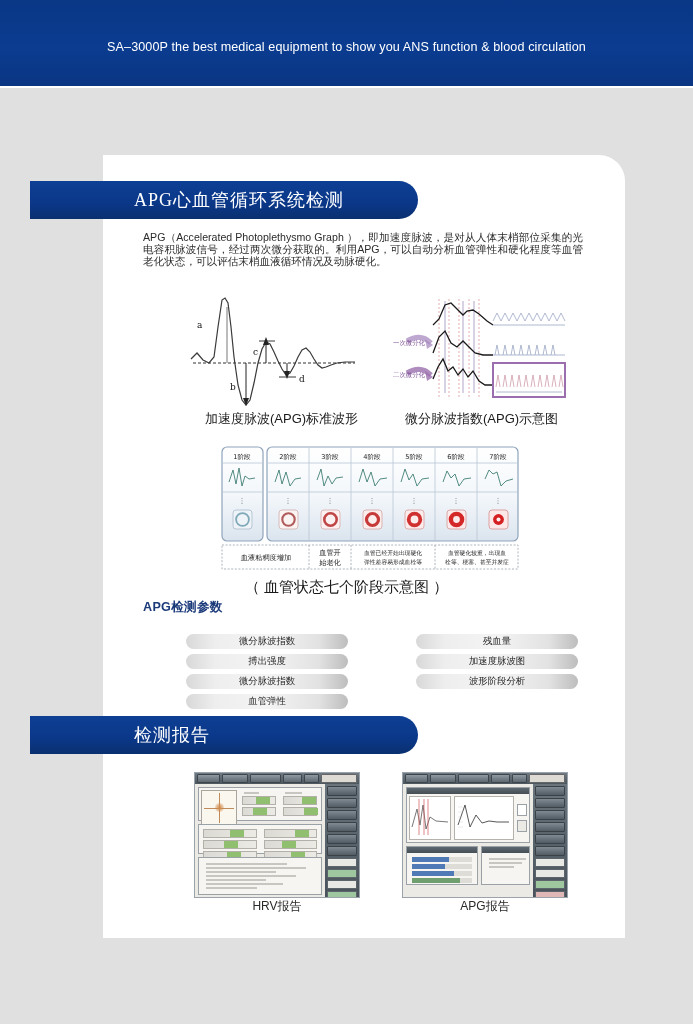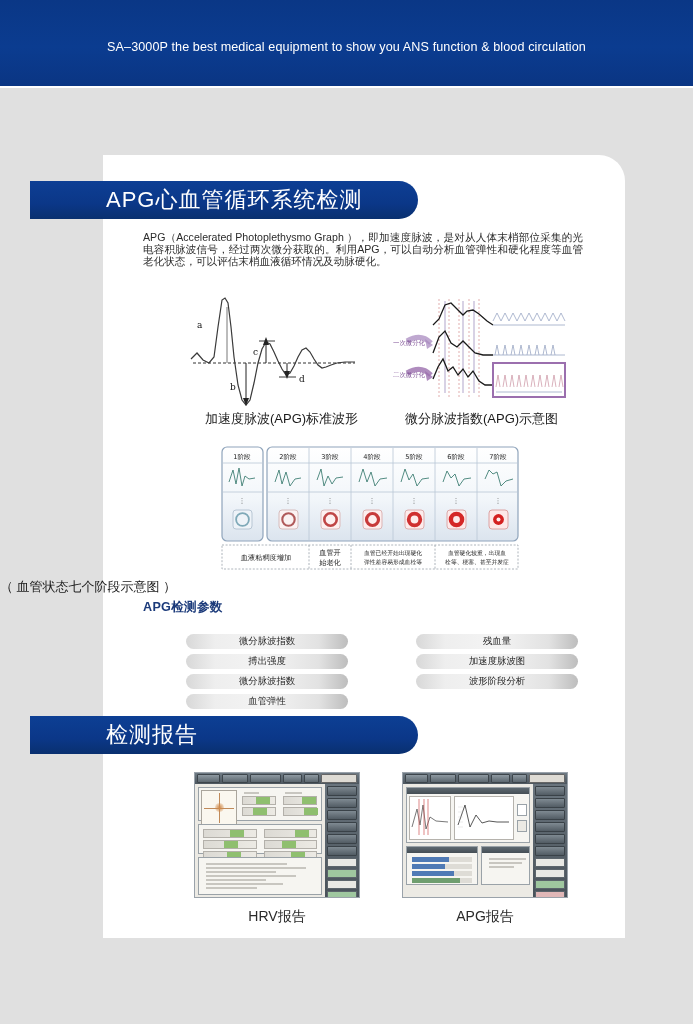--- a/index.html
+++ b/index.html
@@ -29,22 +29,22 @@
     box-shadow:0 0 0 0 rgba(0,0,0,0);
   }
   
   .section-banner{
     position:absolute;height:38px;
     background:linear-gradient(180deg,#0d3f94 0%,#0b3788 60%,#09306f 100%);
     border-radius:0 19px 19px 0;
     display:flex;align-items:center;
   }
   .section-banner .label{
-    color:#ffffff;font-size:22px;font-weight:400;margin-left:76px;
-    letter-spacing:1px;white-space:nowrap;
+    color:#ffffff;font-size:18px;font-weight:400;margin-left:104px;
+    letter-spacing:1px;white-space:nowrap;font-family:Liberation Serif, serif;
   }
   #banner-apg{left:30px;top:181px;width:388px;}
   #banner-report{left:30px;top:716px;width:388px;}
 
   
   #intro-para{
     position:absolute;left:143px;top:231px;width:440px;
     font-size:10.6px;color:#2b2b2b;line-height:12px;
     text-align:justify;
   }
@@ -57,22 +57,22 @@
     position:absolute;top:410px;font-size:13px;color:#1a1a1a;white-space:nowrap;
   }
   #cap-left{left:205px;text-align:right;}
   #cap-right{left:405px;}
 
   
   #stage-table{
     position:absolute;left:221px;top:446px;width:298px;height:124px;
   }
   #stage-caption{
-    position:absolute;left:0;right:0;top:578px;
-    font-size:13px;color:#1a1a1a;
+    position:absolute;left:0;right:0;top:578px;text-align:center;
+    font-size:15px;color:#1a1a1a;
   }
   
   #params-title{
     position:absolute;left:143px;top:599px;font-size:12.6px;
     color:#1b3a7a;font-weight:700;letter-spacing:.3px;
   }
   .param-col{position:absolute;top:634px;}
   #param-col-left{left:186px;}
   #param-col-right{left:416px;}
   .param-pill{
@@ -83,21 +83,21 @@
   }
   
   .report{position:absolute;top:772px;}
   #report-hrv{left:194px;}
   #report-apg{left:402px;}
   .report-shot{
     width:166px;height:126px;border:1px solid #9aa2aa;box-sizing:border-box;
     background:#c9ccd0;position:relative;overflow:hidden;
   }
   .report-caption{
-    margin-top:10px;text-align:center;font-size:14px;color:#2a2a2a;
+    margin-top:0;text-align:center;font-size:12px;color:#2a2a2a;
   }
   
   .win-toolbar{
     position:absolute;left:0;top:0;right:0;height:11px;
     background:linear-gradient(180deg,#6e7a84,#4c565e);
     display:flex;align-items:center;padding:0 2px;gap:2px;box-sizing:border-box;
   }
   .tb-btn{height:7px;background:linear-gradient(180deg,#8e99a1,#5d6870);border:1px solid #3d454b;border-radius:1px;}
   .win-side{
     position:absolute;right:0;top:11px;bottom:0;width:34px;

